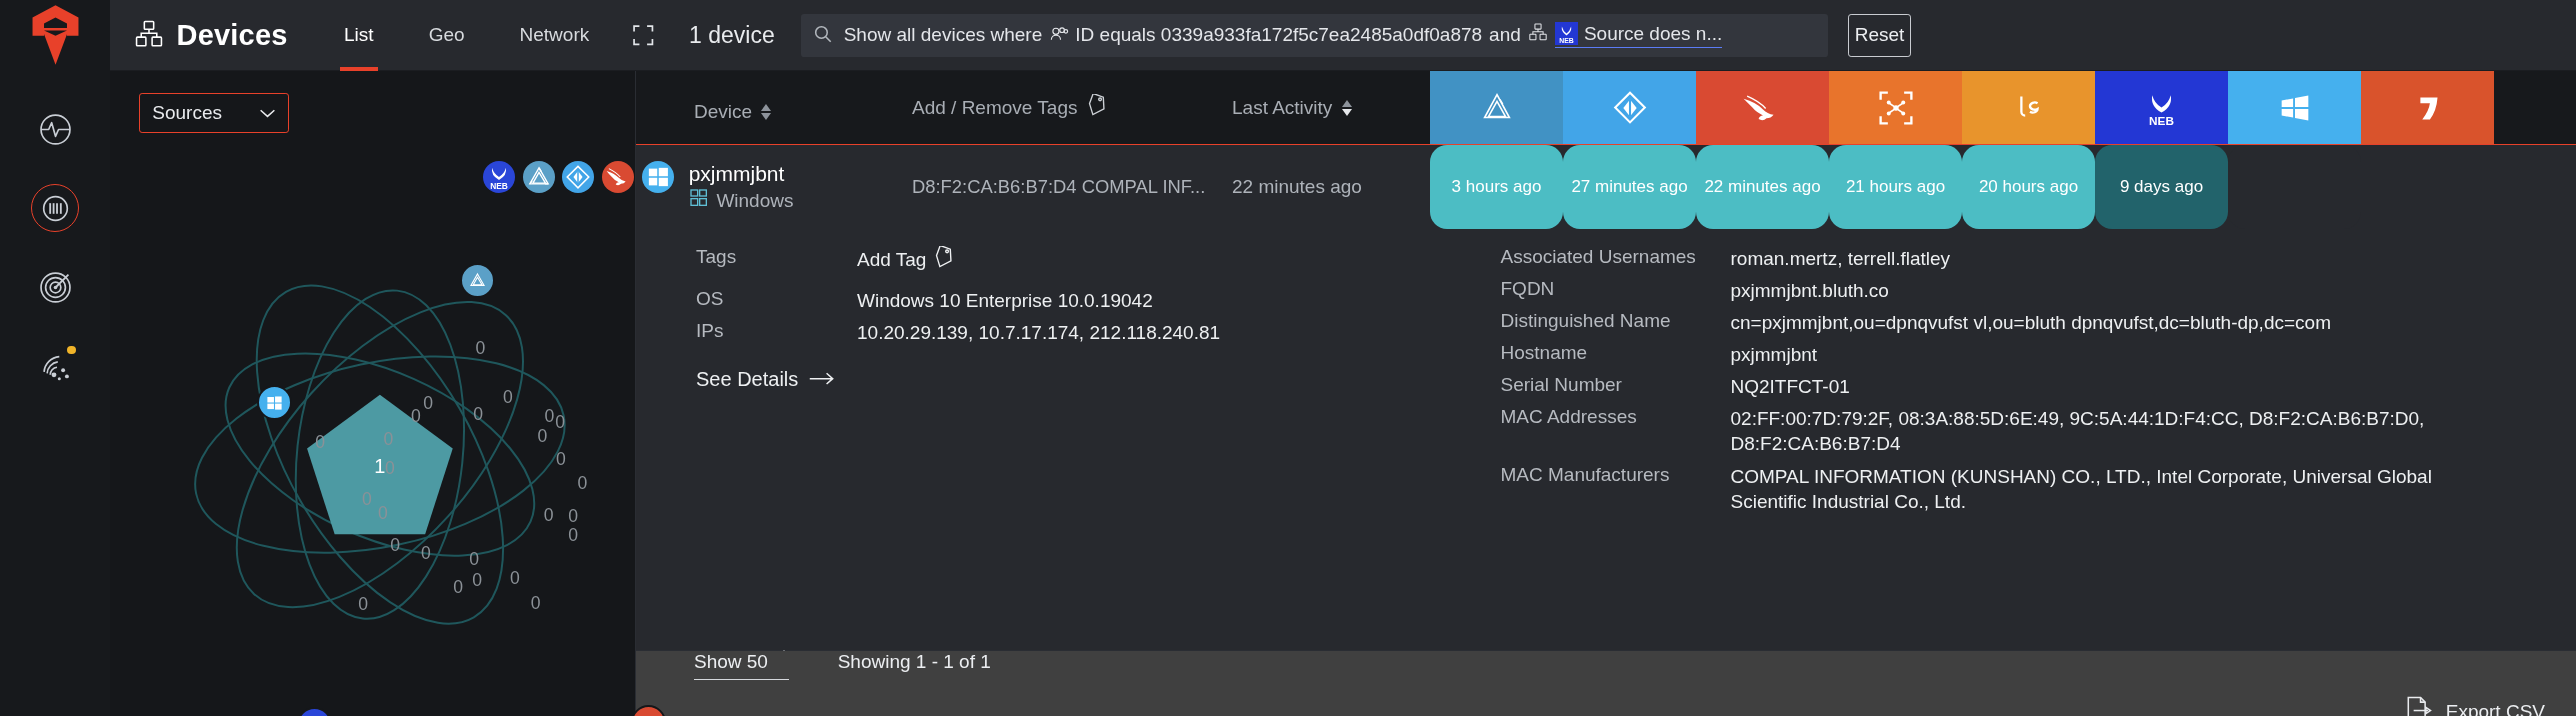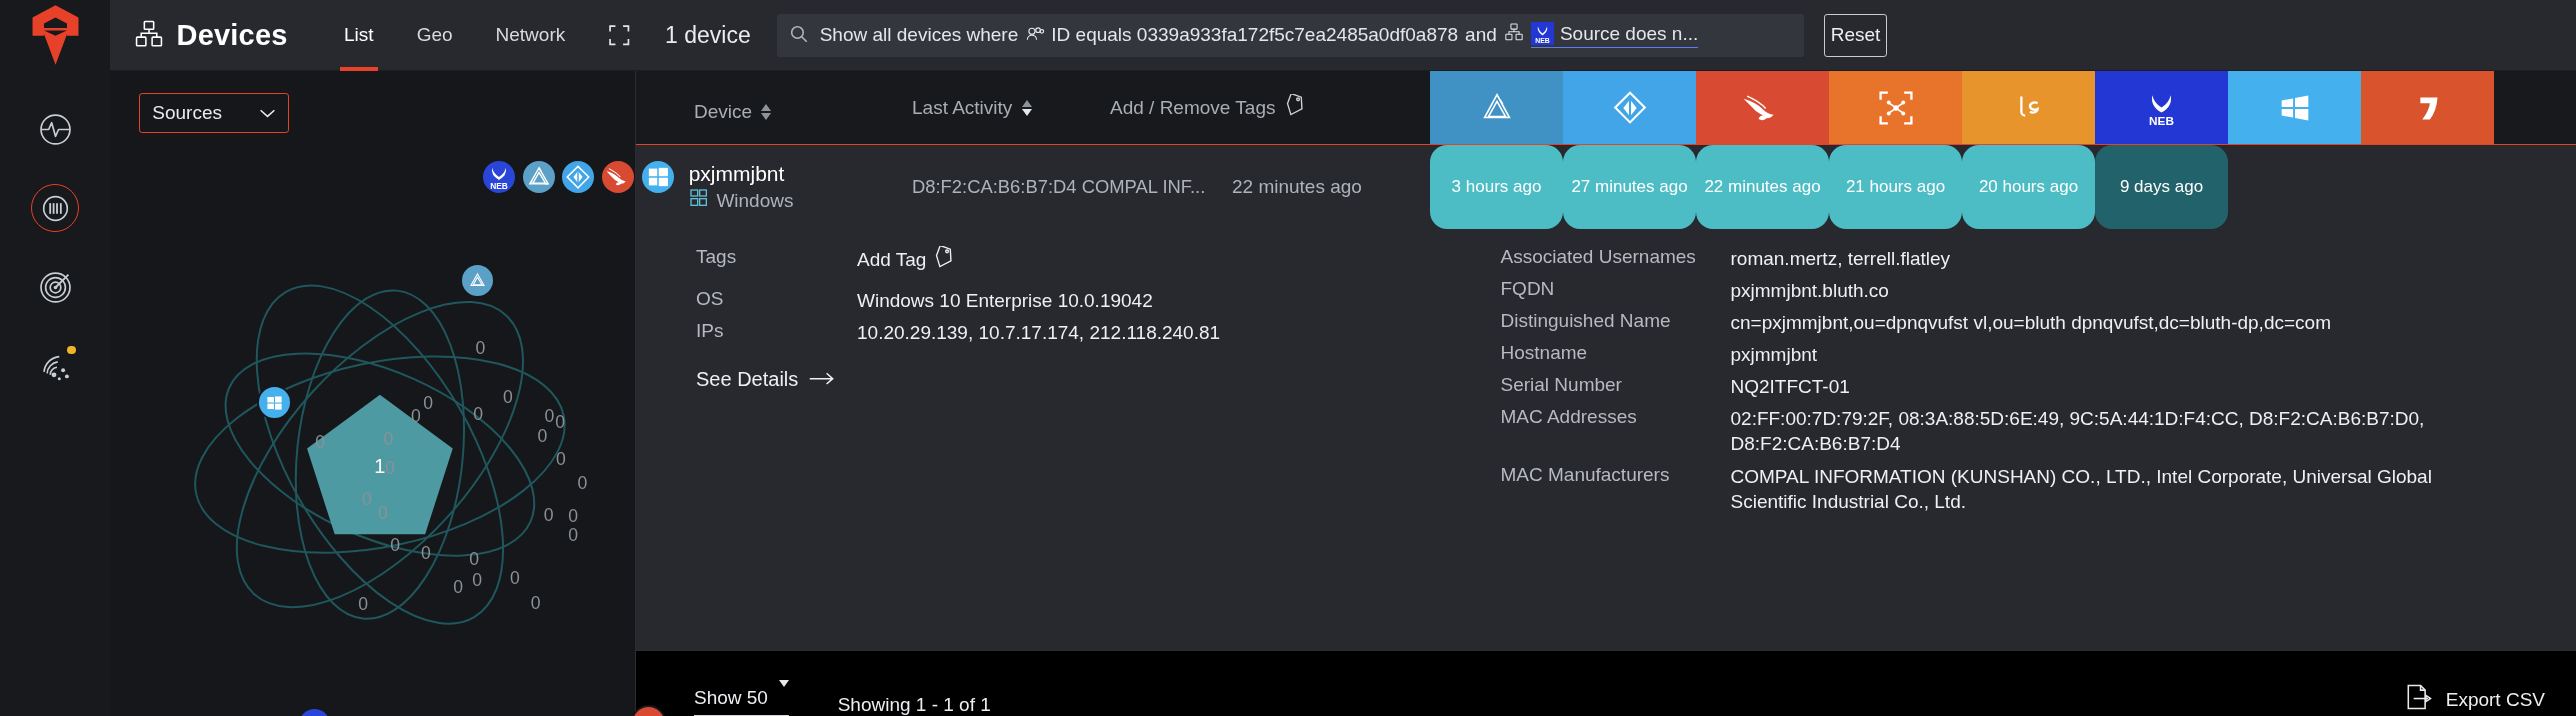--- a/index.html
+++ b/index.html
@@ -28,21 +28,21 @@
   
   .main { flex: 1 1 auto; display: flex; flex-direction: column; min-width: 0; }
 
   
   .topbar {
     height: 71px; background: #27292e; display: flex; align-items: center;
     padding-left: 24.5px; gap: 0; flex: 0 0 71px; border-bottom: 0.8px solid #1b1d21;
   }
   .tb-title { display: flex; align-items: center; gap: 14px; }
   .tb-title .t { font-size: 29px; font-weight: 700; color: #fff; letter-spacing: 0.2px; }
-  .tabs { display: flex; align-items: center; gap: 0; margin-left: 35px; height: 71px; }
+  .tabs { display: flex; align-items: center; gap: 12px; margin-left: 35px; height: 71px; }
   .tab {
     height: 71px; display: flex; align-items: center; padding: 0 21.5px;
     font-size: 19px; color: #d7dade; cursor: pointer; position: relative;
   }
   .tab.active { color: #ffffff; }
   .tab.active::after {
     content:""; position:absolute; left: 17px; right: 17px; bottom: 0; height: 3.8px; background: #e8412a;
   }
   .expand-btn { margin-left: 15.3px; width: 34px; height: 34px; display:flex;align-items:center;justify-content:center;cursor:pointer;}
   .devcount { margin-left: 29px; font-size: 23px; color: #e9ebee; white-space: nowrap; }
@@ -111,21 +111,21 @@
   .dlab { color: #b6bac0; font-size: 19px; }
   .dval { color: #eef0f2; font-size: 19px; line-height: 1.32; }
   .dcol-left .dlab { width: 161px; flex: 0 0 161px; }
   .dcol-right .dlab { width: 230px; flex: 0 0 230px; }
   .dcol-right .dval { flex: 1 1 auto; }
   .addtag { display: flex; align-items: center; gap: 7.7px; color: #eef0f2; font-size: 19px; cursor: pointer; }
   .seedetails { display: flex; align-items: center; gap: 10.7px; color: #eef0f2; font-size: 20px; margin-top: 23px; cursor: pointer; }
 
   
   .footer {
-    height: 66px; flex: 0 0 66px; background: #000000; display: flex; align-items: flex-end;
+    height: 66px; flex: 0 0 66px; background: #404040; display: flex; align-items: flex-start;
     padding: 0 31px 0 58px; border-top: 0.8px solid #2a2d33;
   }
   .show50 { display: flex; align-items: center; gap: 10.7px; font-size: 19px; color: #eceef1;
             border-bottom: 1.2px solid #d5d8dc; padding-bottom: 6.1px; cursor: pointer; }
   .showing { margin-left: 49px; font-size: 19px; color: #eceef1; }
   .export { margin-left: auto; display: flex; align-items: center; gap: 14px; font-size: 19px; color: #eceef1; cursor: pointer; margin-top: 44px; }
 
   .caret-up, .caret-dn { width:0;height:0;border-left:5.4px solid transparent;border-right:5.4px solid transparent;}
   .caret-up { border-bottom: 7px solid #8d939b; }
   .caret-dn { border-top: 7px solid #8d939b; }
@@ -403,34 +403,34 @@
       <div class="tablepanel">
 
         <div class="thead">
           <div class="th th-device">
             <span>Device</span>
             <span class="sortic">
               <span class="caret-up"></span>
                 <span class="caret-dn"></span>
             </span>
           </div>
-          <div class="th th-act">
-            <span>Last Activity</span>
-            <span class="sortic">
-              <span class="caret-up"></span>
-                <span class="caret-dn hi"></span>
-            </span>
-          </div>
           <div class="th th-tags">
             <span>Add / Remove Tags</span>
             <span>
               <svg width="20" height="23" viewBox="0 0 26 30" fill="none" stroke="#cdd1d6" stroke-width="1.8">
                 <path d="M3 2 H17 L23 16 L12 28 L3 16 Z" transform="rotate(20 13 15)"></path>
                 <circle cx="17" cy="7" r="1.8"></circle>
               </svg>
+            </span>
+          </div>
+          <div class="th th-act">
+            <span>Last Activity</span>
+            <span class="sortic">
+              <span class="caret-up"></span>
+                <span class="caret-dn hi"></span>
             </span>
           </div>
           <div class="tiles">
             <div class="tile" style="background:#4192c4">
               <svg width="40" height="40" viewBox="0 0 42 42" fill="none" stroke="#fff" stroke-width="1.7">
                 <path d="M21 7 L34 31 L8 31 Z"></path>
                   <path d="M21 14 L30 30 L12 30 Z"></path>
                   <path d="M24 12 L27 17"></path>
               </svg>
             </div>

